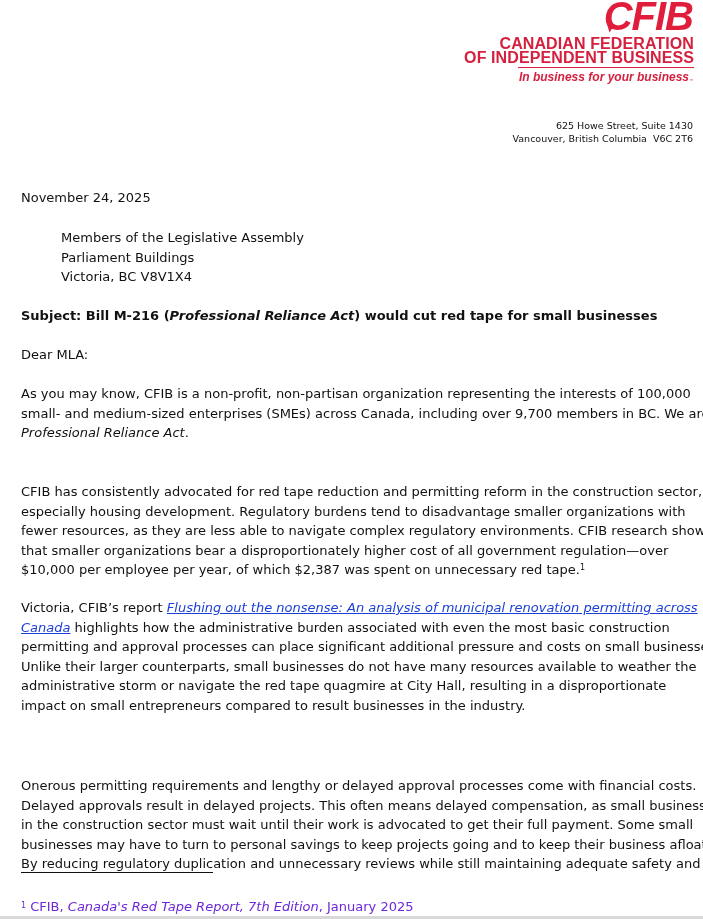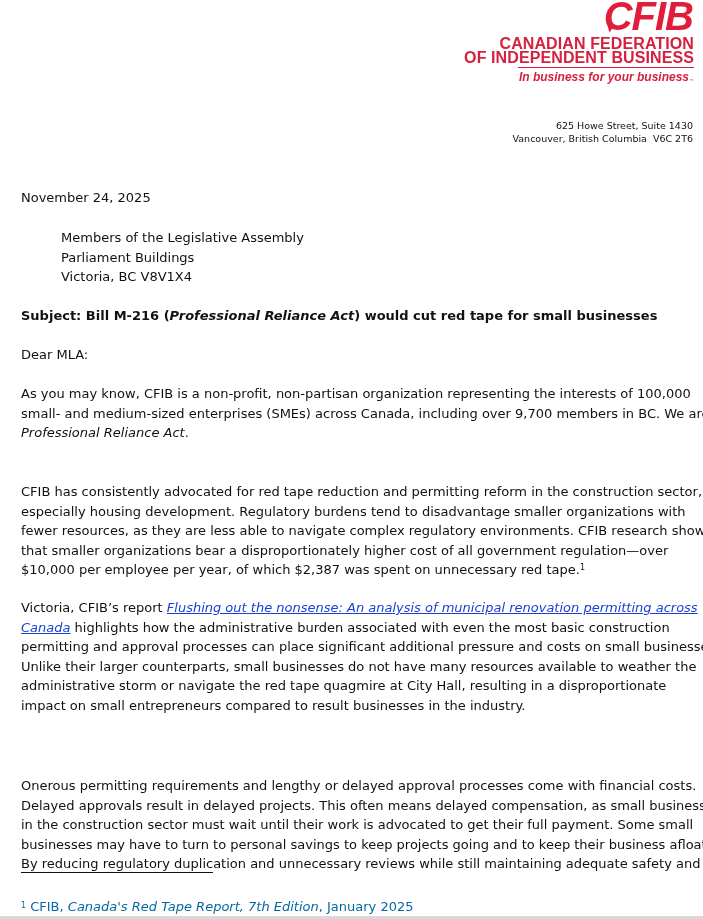--- a/index.html
+++ b/index.html
@@ -136,21 +136,21 @@
       height: 1px;
       background: #111;
     }
     .footnote {
       position: absolute;
       left: 21px;
       top: 898px;
       font-size: 13px;
       line-height: 18px;
       white-space: nowrap;
-      color: #0369a1;
+      color: #6d28d9;
     }
     .footnote sup { font-size: 8px; vertical-align: top; position: relative; top: -1px; }
     .page-bottom {
       position: absolute;
       left: 0; right: 0;
       top: 916px;
       height: 3px;
       background: #d9d9d9;
     }
   </style>

